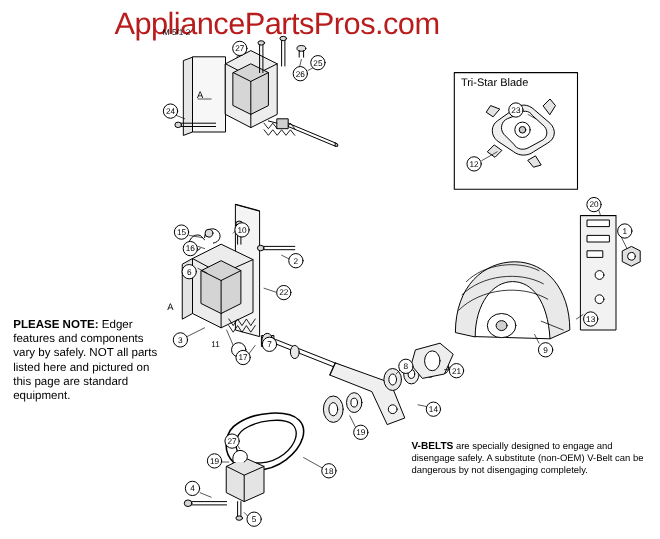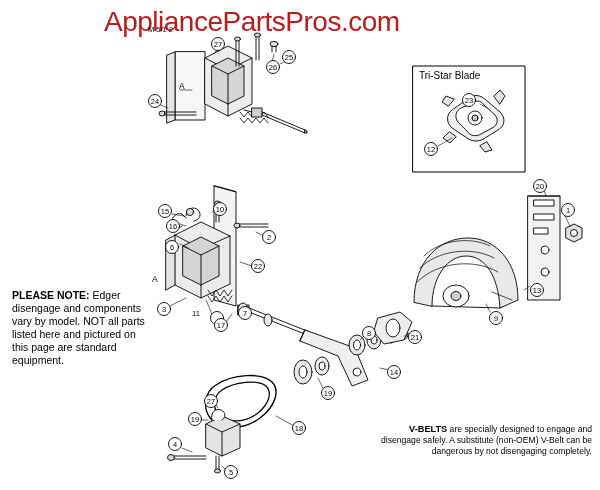--- a/index.html
+++ b/index.html
@@ -44,25 +44,25 @@
     width: 140px;
     font-size: 10.5px;
     line-height: 13px;
     font-family: "Liberation Sans", sans-serif;
     color: #000;
   }
   .note b { font-weight: bold; }
   .vbelt {
     position: absolute;
     left: 374px;
-    top: 424px;
+    top: 400px;
     width: 218px;
     font-size: 8.6px;
     line-height: 11px;
-    text-align: right;
+    text-align: left;
     color: #000;
   }
   .vbelt .lead {
     font-weight: bold;
     font-size: 9.2px;
   }
   .boxlabel {
     position: absolute;
     font-size: 10px;
     color: #000;
@@ -335,17 +335,17 @@
 
     <g fill="#000" font-family="Liberation Sans, sans-serif" font-size="8.5">
       <text x="179" y="89">A</text>
       <text x="152" y="282">A</text>
       <text x="148" y="32" font-size="7.5">M 5/1 2</text>
     </g>
   </svg>
 
   <div class="boxlabel" style="left:419px; top:70px;">Tri-Star Blade</div>
 
-  <div class="note"><b>PLEASE NOTE:</b><span> Edger disengage and components vary by model. NOT all parts listed here and pictured on this page are standard equipment.</span></div>
+  <div class="note"><b>PLEASE NOTE:</b><span> Edger features and components vary by safely. NOT all parts listed here and pictured on this page are standard equipment.</span></div>
 
   <div class="vbelt"><span class="lead">V-BELTS</span><span> are specially designed to engage and disengage safely. A substitute (non-OEM) V-Belt can be dangerous by not disengaging completely.</span></div>
 
 </div>
 
 </body></html>

